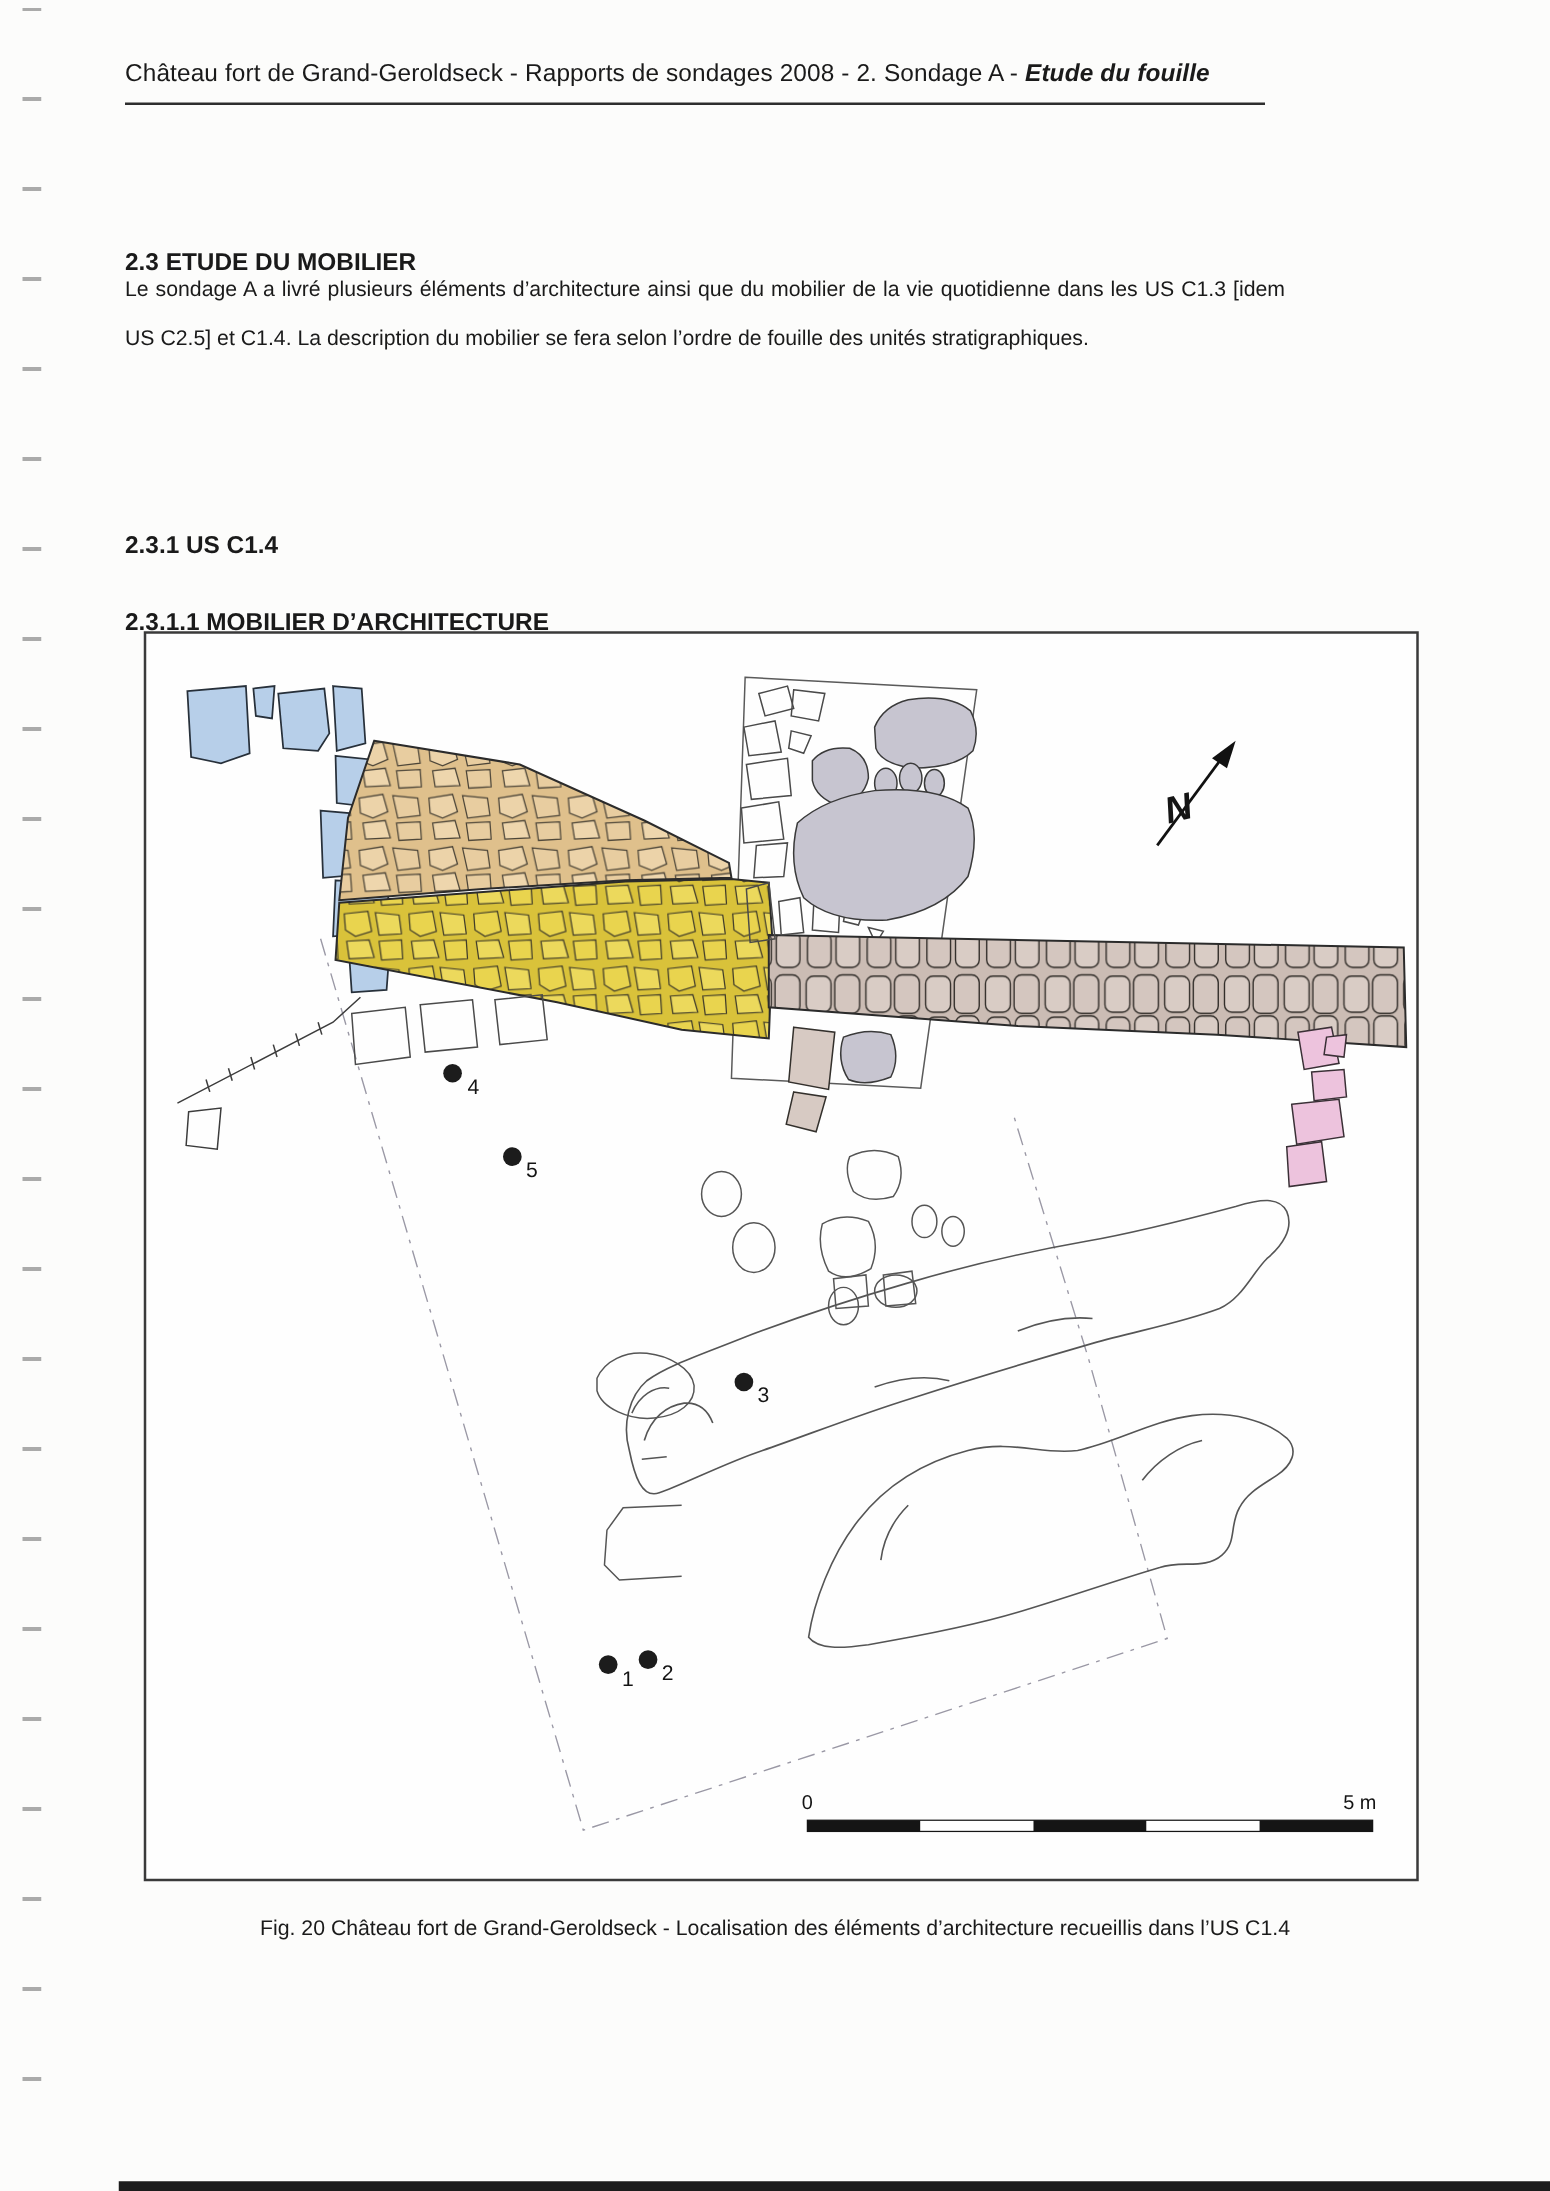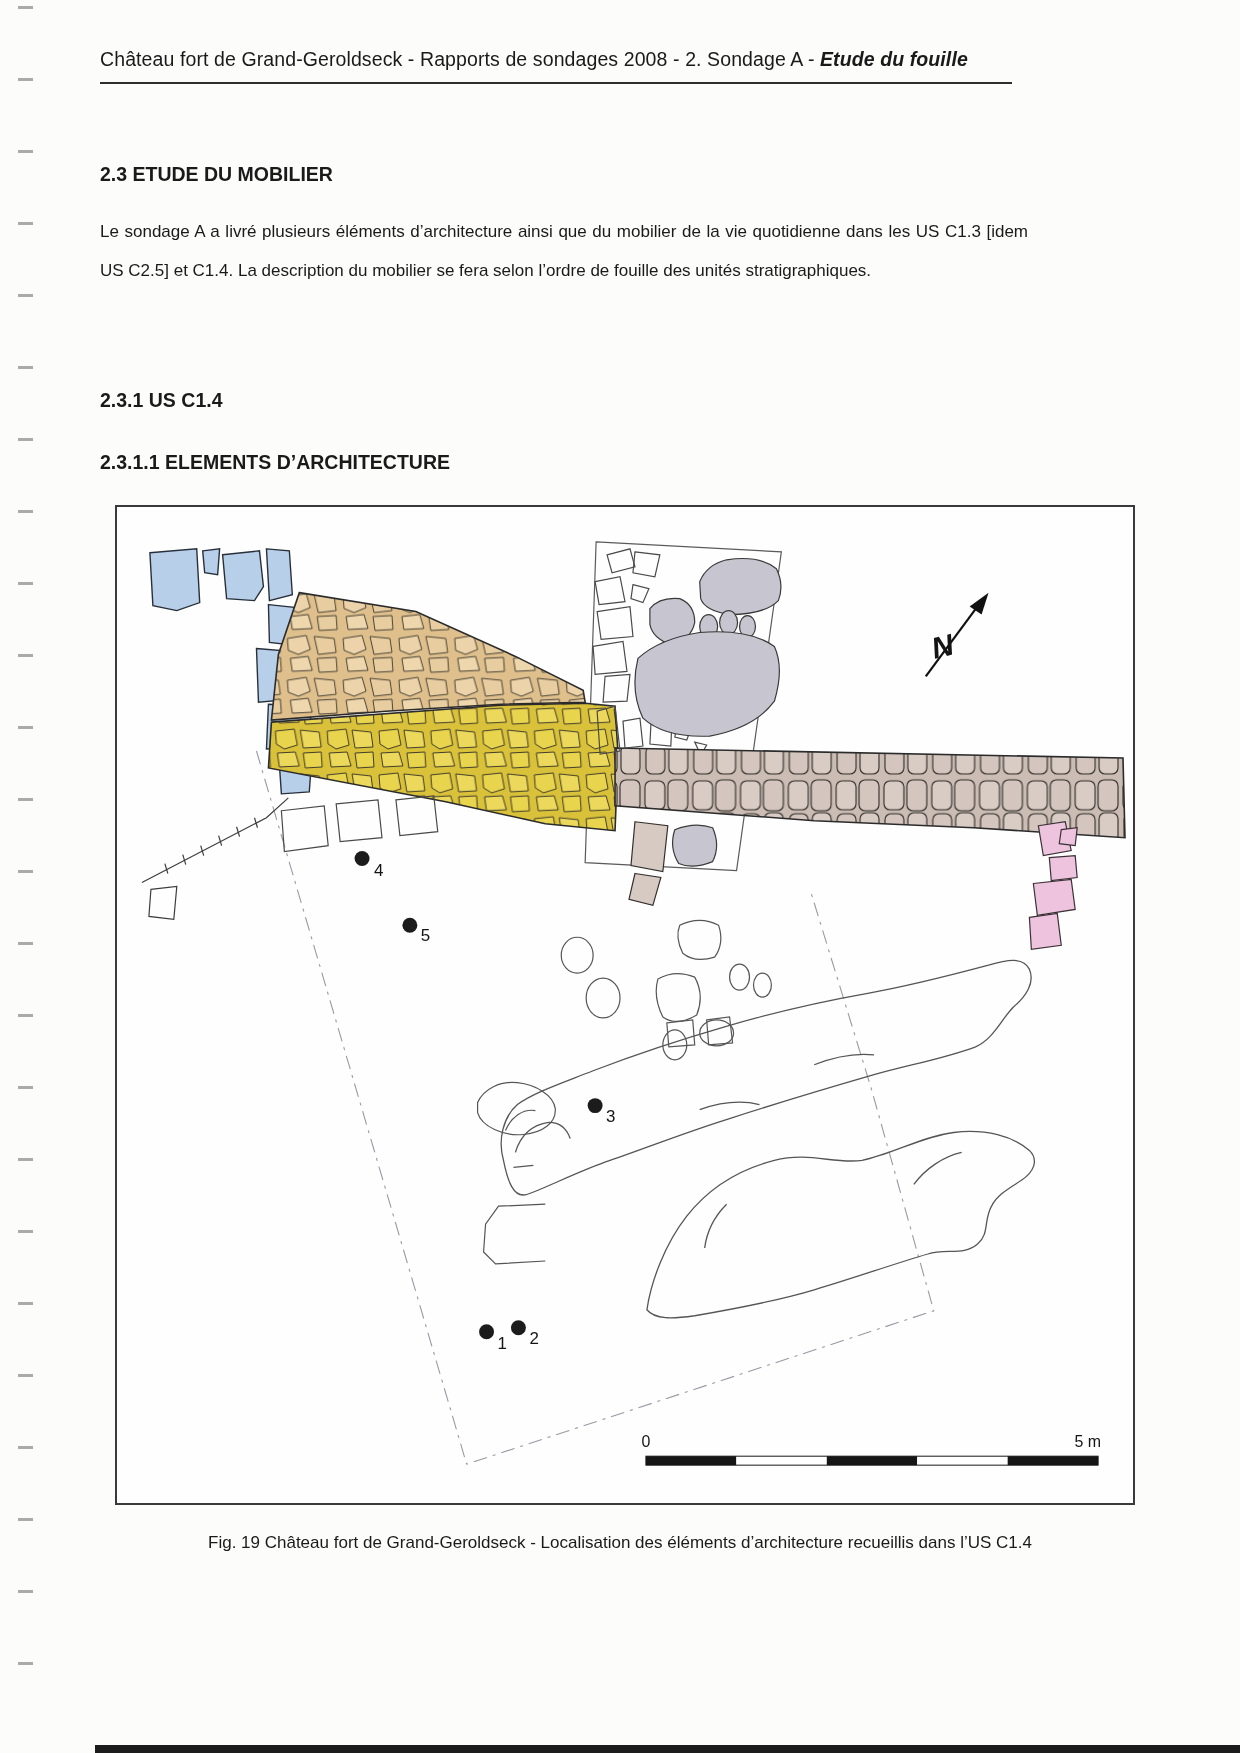--- a/index.html
+++ b/index.html
@@ -19,21 +19,21 @@
   }
   .doc-header{
     position:absolute;left:100px;top:48px;width:940px;
     font-size:19.5px;letter-spacing:.1px;white-space:nowrap;
   }
   .doc-header .bi{font-weight:bold;font-style:italic;}
   .header-rule{
     position:absolute;left:100px;top:82px;width:912px;height:0;
     border-top:2px solid #2e2e2e;
   }
-  .h-bold{position:absolute;left:100px;font-size:19.5px;font-weight:bold;white-space:nowrap;}
+  .h-bold{position:absolute;left:100px;font-size:19.5px;font-weight:bold;white-space:nowrap;margin-top:36px;}
   .h1{top:163px;}
   .h2{top:389px;text-align:right;}
   .h3{top:451px;}
   .para{
     position:absolute;left:100px;top:212px;width:928px;
     font-size:17px;line-height:39px;text-align:justify;
   }
   .figure-box{
     position:absolute;left:115px;top:505px;width:1020px;height:1000px;
     border:2px solid #3a3a3a;background:#fefefe;box-sizing:border-box;
@@ -51,21 +51,21 @@
 <div class="margin-marks"></div>
 
 <div class="doc-header">
   <span>Château fort de Grand-Geroldseck - Rapports de sondages 2008 - 2. Sondage A - </span><span class="bi">Etude du fouille</span>
 </div>
 <div class="header-rule"></div>
 
 <div class="h-bold h1">2.3 ETUDE DU MOBILIER</div>
 <div class="para">Le sondage A a livré plusieurs éléments d’architecture ainsi que du mobilier de la vie quotidienne dans les US C1.3 [idem US C2.5] et C1.4. La description du mobilier se fera selon l’ordre de fouille des unités stratigraphiques.</div>
 <div class="h-bold h2">2.3.1 US C1.4</div>
-<div class="h-bold h3">2.3.1.1 ELEMENTS D’ARCHITECTURE</div>
+<div class="h-bold h3">2.3.1.1 MOBILIER D’ARCHITECTURE</div>
 
 <div class="figure-box">
 <svg viewBox="0 0 1020 1000">
   <defs>
     <pattern id="tanPat" width="56" height="42" patternUnits="userSpaceOnUse">
       <rect width="56" height="42" fill="#dfc08c"></rect>
       <path d="M3,6 L22,3 L26,17 L14,22 L4,18 Z" fill="#ecd3a9" stroke="#4a4336" stroke-width="1"></path>
       <path d="M30,4 L50,6 L52,20 L34,22 Z" fill="#e8cda0" stroke="#4a4336" stroke-width="1"></path>
       <path d="M6,26 L24,24 L28,38 L8,39 Z" fill="#eed6ad" stroke="#4a4336" stroke-width="1"></path>
       <path d="M33,26 L52,25 L53,39 L35,40 Z" fill="#e8cda0" stroke="#4a4336" stroke-width="1"></path>
@@ -227,15 +227,15 @@
     <rect x="531" y="953" width="90.8" height="9" fill="#151515"></rect>
     <rect x="621.8" y="953" width="90.8" height="9" fill="#ffffff"></rect>
     <rect x="712.6" y="953" width="90.8" height="9" fill="#151515"></rect>
     <rect x="803.4" y="953" width="90.8" height="9" fill="#ffffff"></rect>
     <rect x="894.2" y="953" width="90.8" height="9" fill="#151515"></rect>
     <rect x="531" y="953" width="454" height="9" fill="none" stroke="#151515" stroke-width="1"></rect>
   </g>
 </svg>
 </div>
 
-<div class="caption">Fig. 19  Château fort de Grand-Geroldseck - Localisation des éléments d’architecture recueillis dans l’US C1.4</div>
+<div class="caption">Fig. 20  Château fort de Grand-Geroldseck - Localisation des éléments d’architecture recueillis dans l’US C1.4</div>
 
 <div class="bottom-scan-band"></div>
 
 </body></html>

